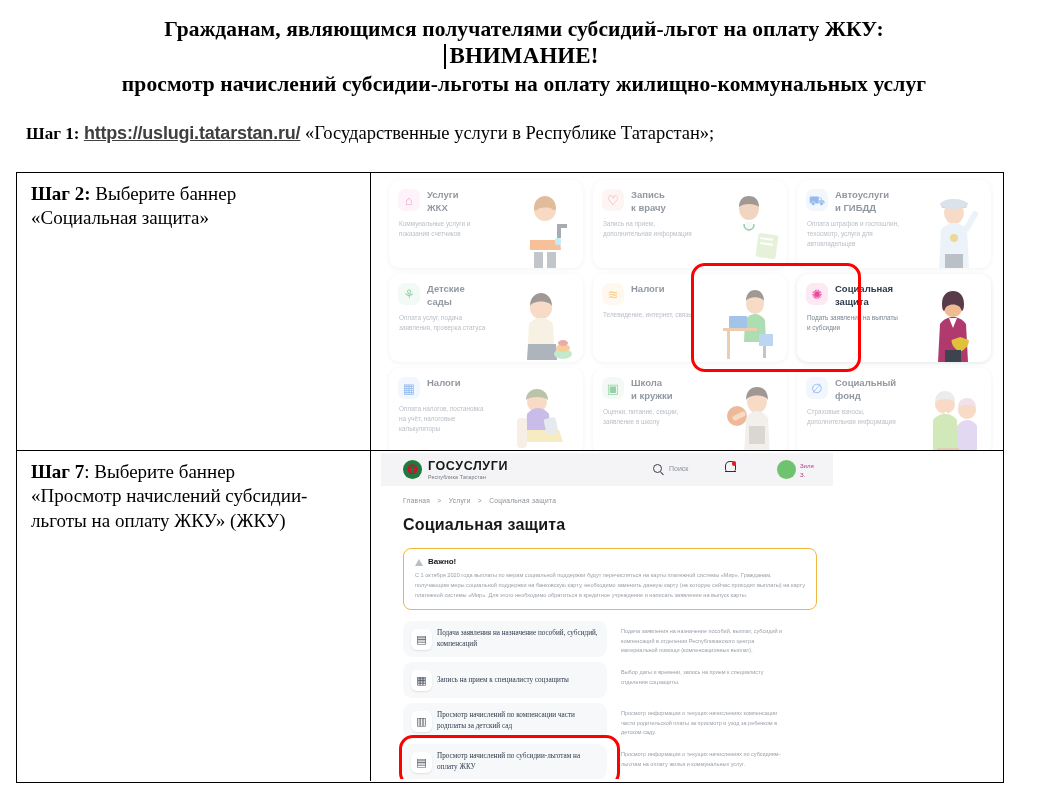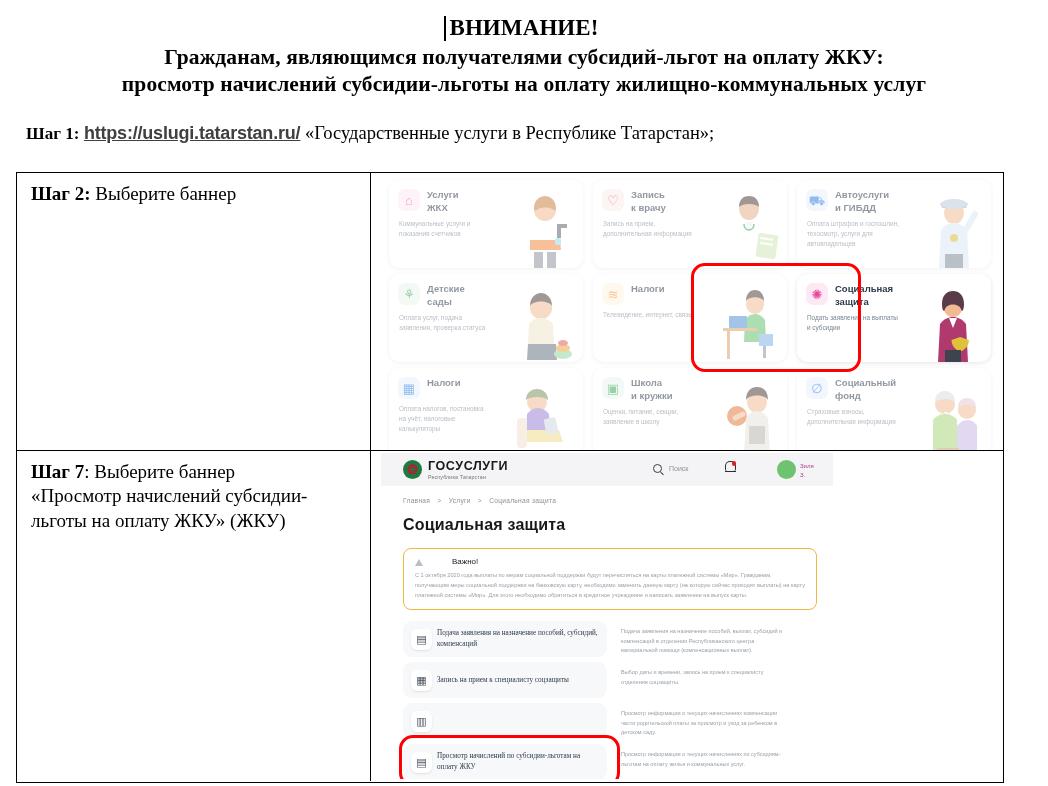--- a/index.html
+++ b/index.html
@@ -234,21 +234,21 @@
   }
   .notice {
     margin: 14px 16px 0 0;
     border: 1px solid #f0b840;
     border-radius: 8px;
     padding: 8px 10px 9px 11px;
   }
   .notice-hd {
     display: flex; align-items: flex-end;
     font-family: "Liberation Sans", "DejaVu Sans", sans-serif;
-    font-size: 8px; font-weight: normal; color: #16181a; gap: 24px;
+    font-size: 8px; font-weight: bold; color: #16181a;
   }
   .warn-tri {
     width: 0; height: 0; flex: none; margin-right: 5px;
     border-left: 4.5px solid transparent;
     border-right: 4.5px solid transparent;
     border-bottom: 7.5px solid #b9bec4;
   }
   .notice-tx {
     font-family: "Liberation Sans", "DejaVu Sans", sans-serif;
     font-size: 5.6px; color: #9aa1a9; line-height: 1.75; margin-top: 5px;
@@ -280,36 +280,37 @@
     max-width: 168px;
   }
   .svc-row.hl .svc-card { background: #f7f8fa; }
 
   .art-svg { display: block; width: 100%; height: 100%; }
 </style>
 </head>
 <body>
 
 <div class="doc-header">
+  <div class="hdr-line hdr-sub1">Гражданам, являющимся получателями субсидий-льгот на оплату ЖКУ:</div>
   <div class="hdr-line hdr-attention">ВНИМАНИЕ!</div>
-  <div class="hdr-line hdr-sub1">Гражданам, являющимся получателями субсидий-льгот на оплату ЖКУ:</div>
   <div class="hdr-line hdr-sub2">просмотр начислений субсидии-льготы на оплату жилищно-коммунальных услуг</div>
 </div>
 
 <div class="step1">
   <span class="lbl">Шаг 1:</span>
   <span class="url">https://uslugi.tatarstan.ru/</span>
   <span class="tail">«Государственные услуги в Республике Татарстан»;</span>
 </div>
 
 <div class="steps-table">
 
   <div class="trow r1">
     <div class="cell-left">
       <b>Шаг 2:</b><span> Выберите баннер</span><br>
+      <span>«Социальная защита»</span>
     </div>
 
     <div class="cell-right">
       <div class="shot2">
         <div class="cardgrid">
 
           <div class="card">
             <div class="card-top">
               <div class="card-ic" style="background:#fde9f4;color:#e8479b">⌂</div>
               <div class="card-title"><span>Услуги</span><br><span>ЖКХ</span></div>
@@ -559,20 +560,21 @@
               <div class="svc-card">
                 <div class="svc-ic">▦</div>
                 <div class="svc-title">Запись на прием к специалисту соцзащиты</div>
               </div>
               <div class="svc-desc">Выбор даты и времени, запись на прием к специалисту отделения соцзащиты.</div>
             </div>
 
             <div class="svc-row">
               <div class="svc-card">
                 <div class="svc-ic">▥</div>
+                <div class="svc-title">Просмотр начислений по компенсации части родплаты за детский сад</div>
               </div>
               <div class="svc-desc">Просмотр информации о текущих начислениях компенсации части родительской платы за присмотр и уход за ребенком в детском саду.</div>
             </div>
 
             <div class="svc-row hl">
               <div class="svc-card">
                 <div class="svc-ic">▤</div>
                 <div class="svc-title">Просмотр начислений по субсидии-льготам на оплату ЖКУ</div>
               </div>
               <div class="svc-desc">Просмотр информации о текущих начислениях по субсидиям-льготам на оплату жилья и коммунальных услуг.</div>

